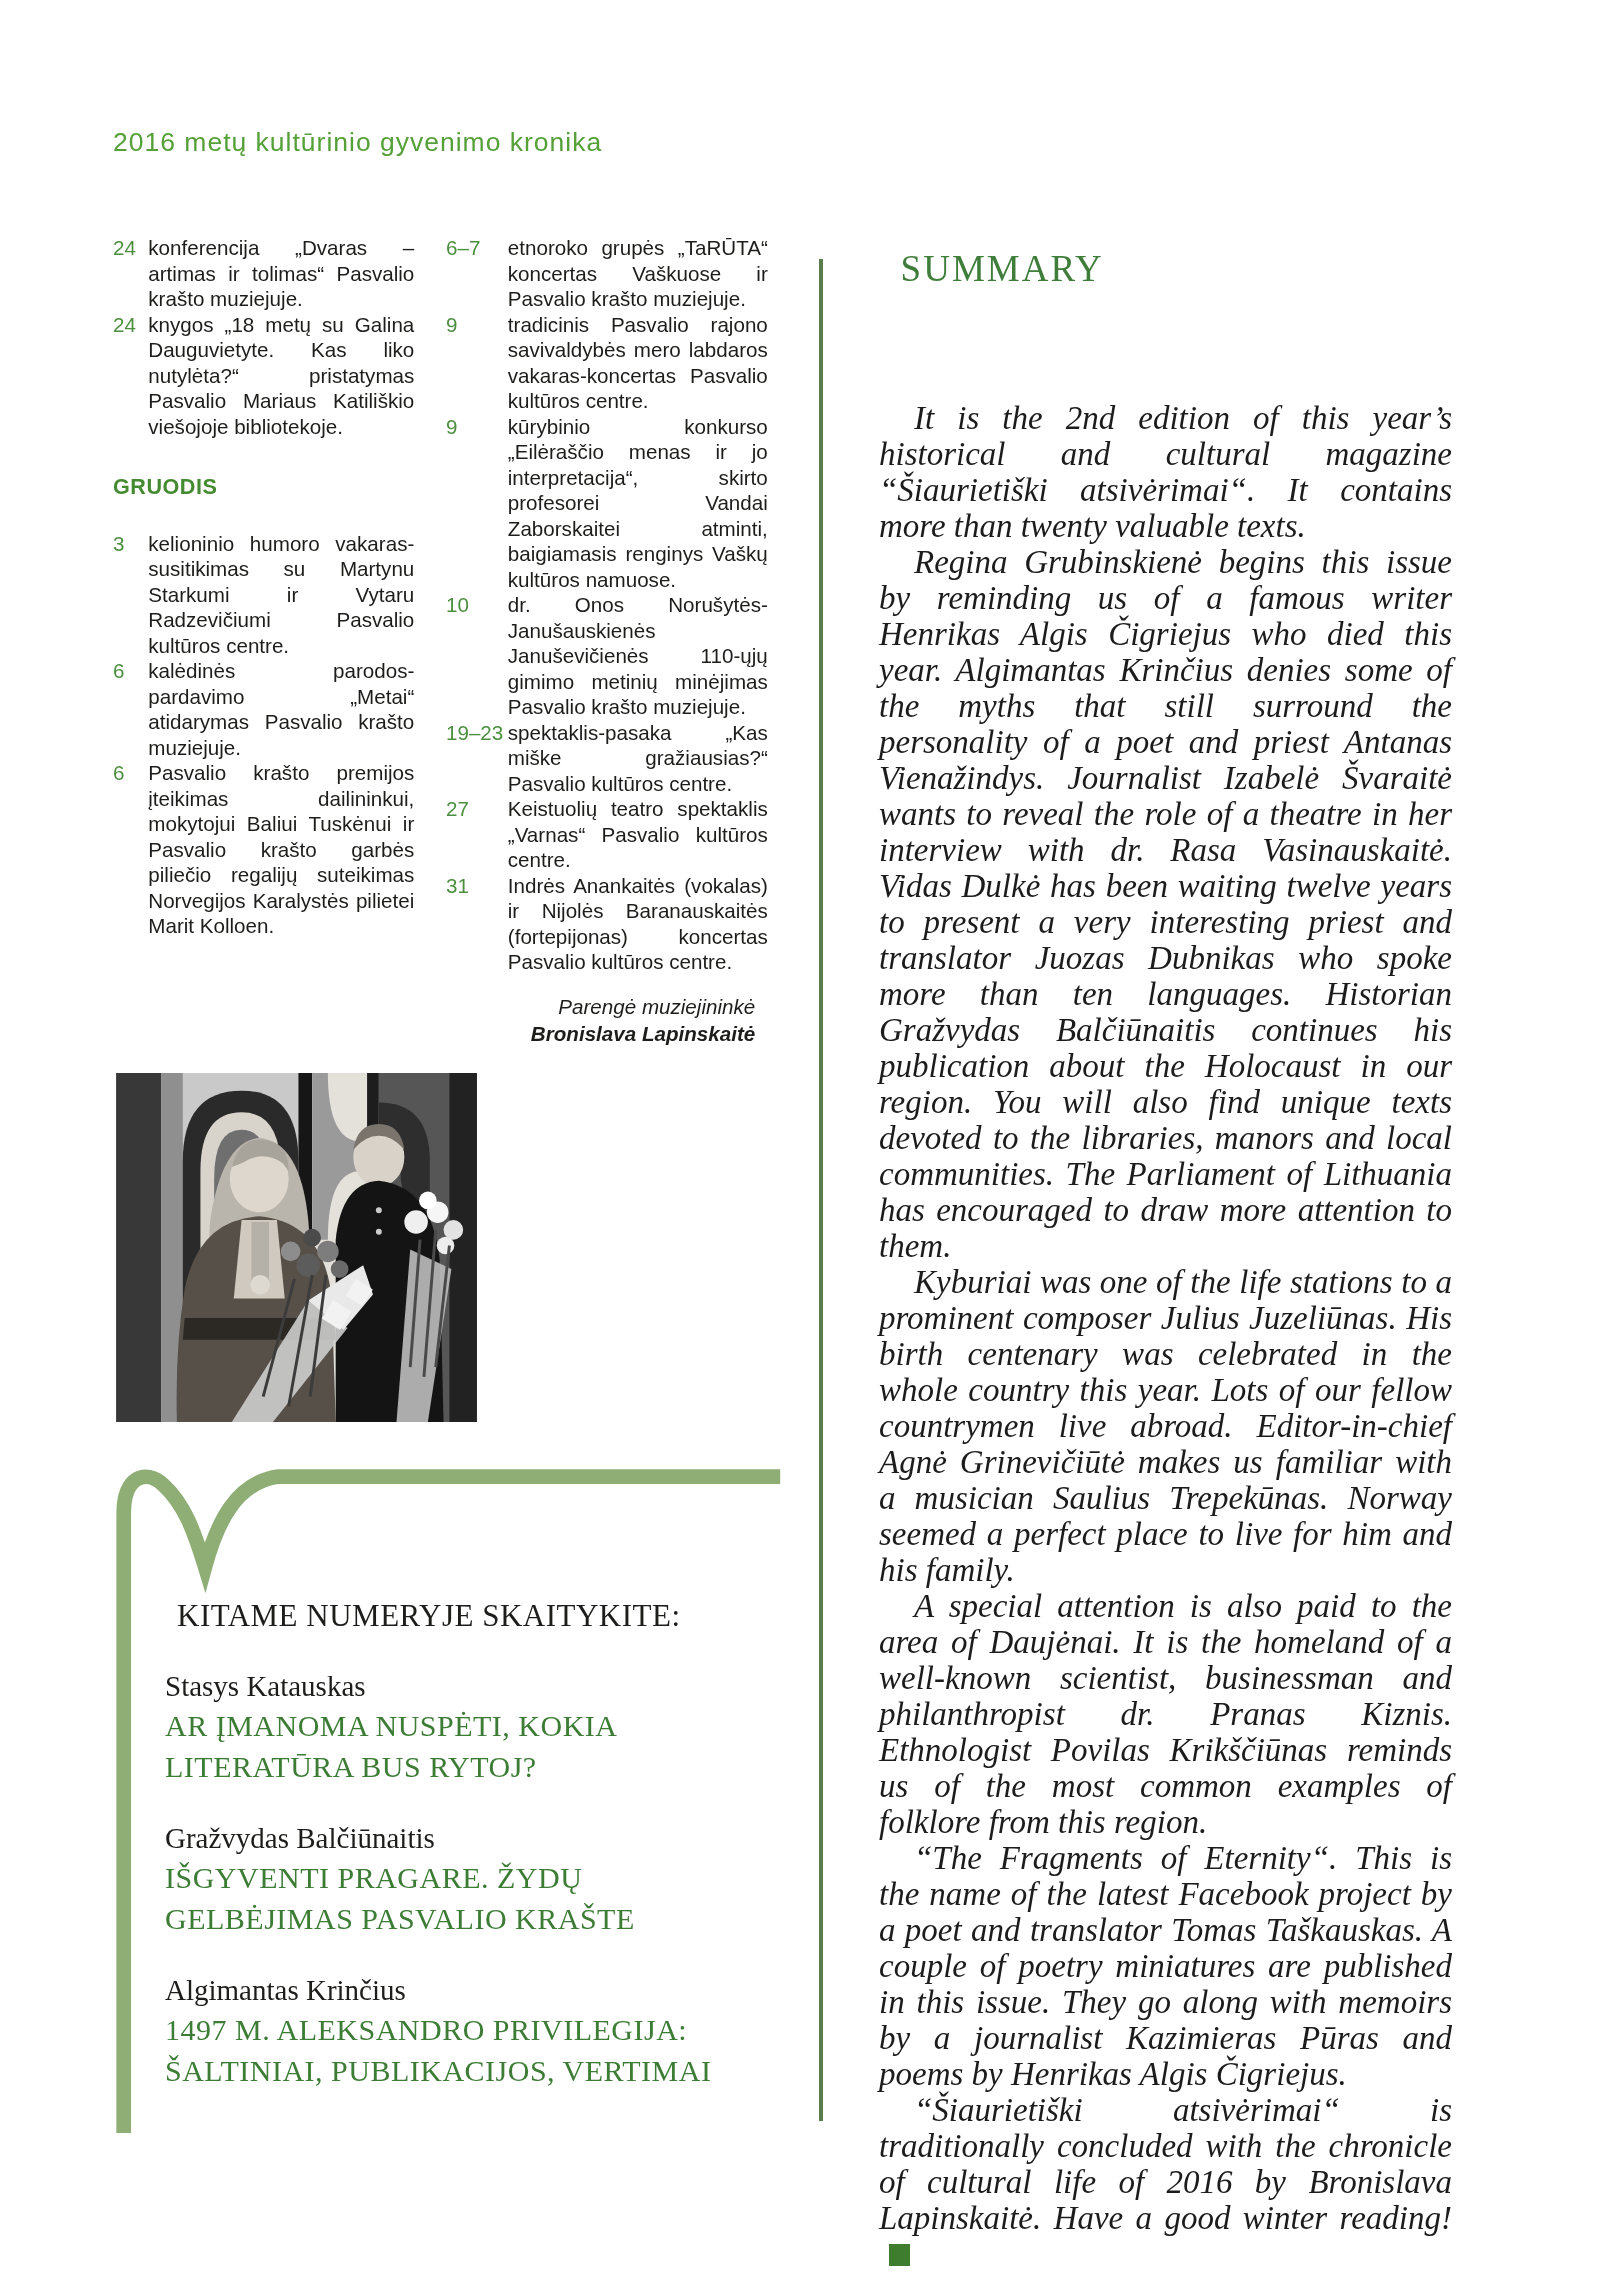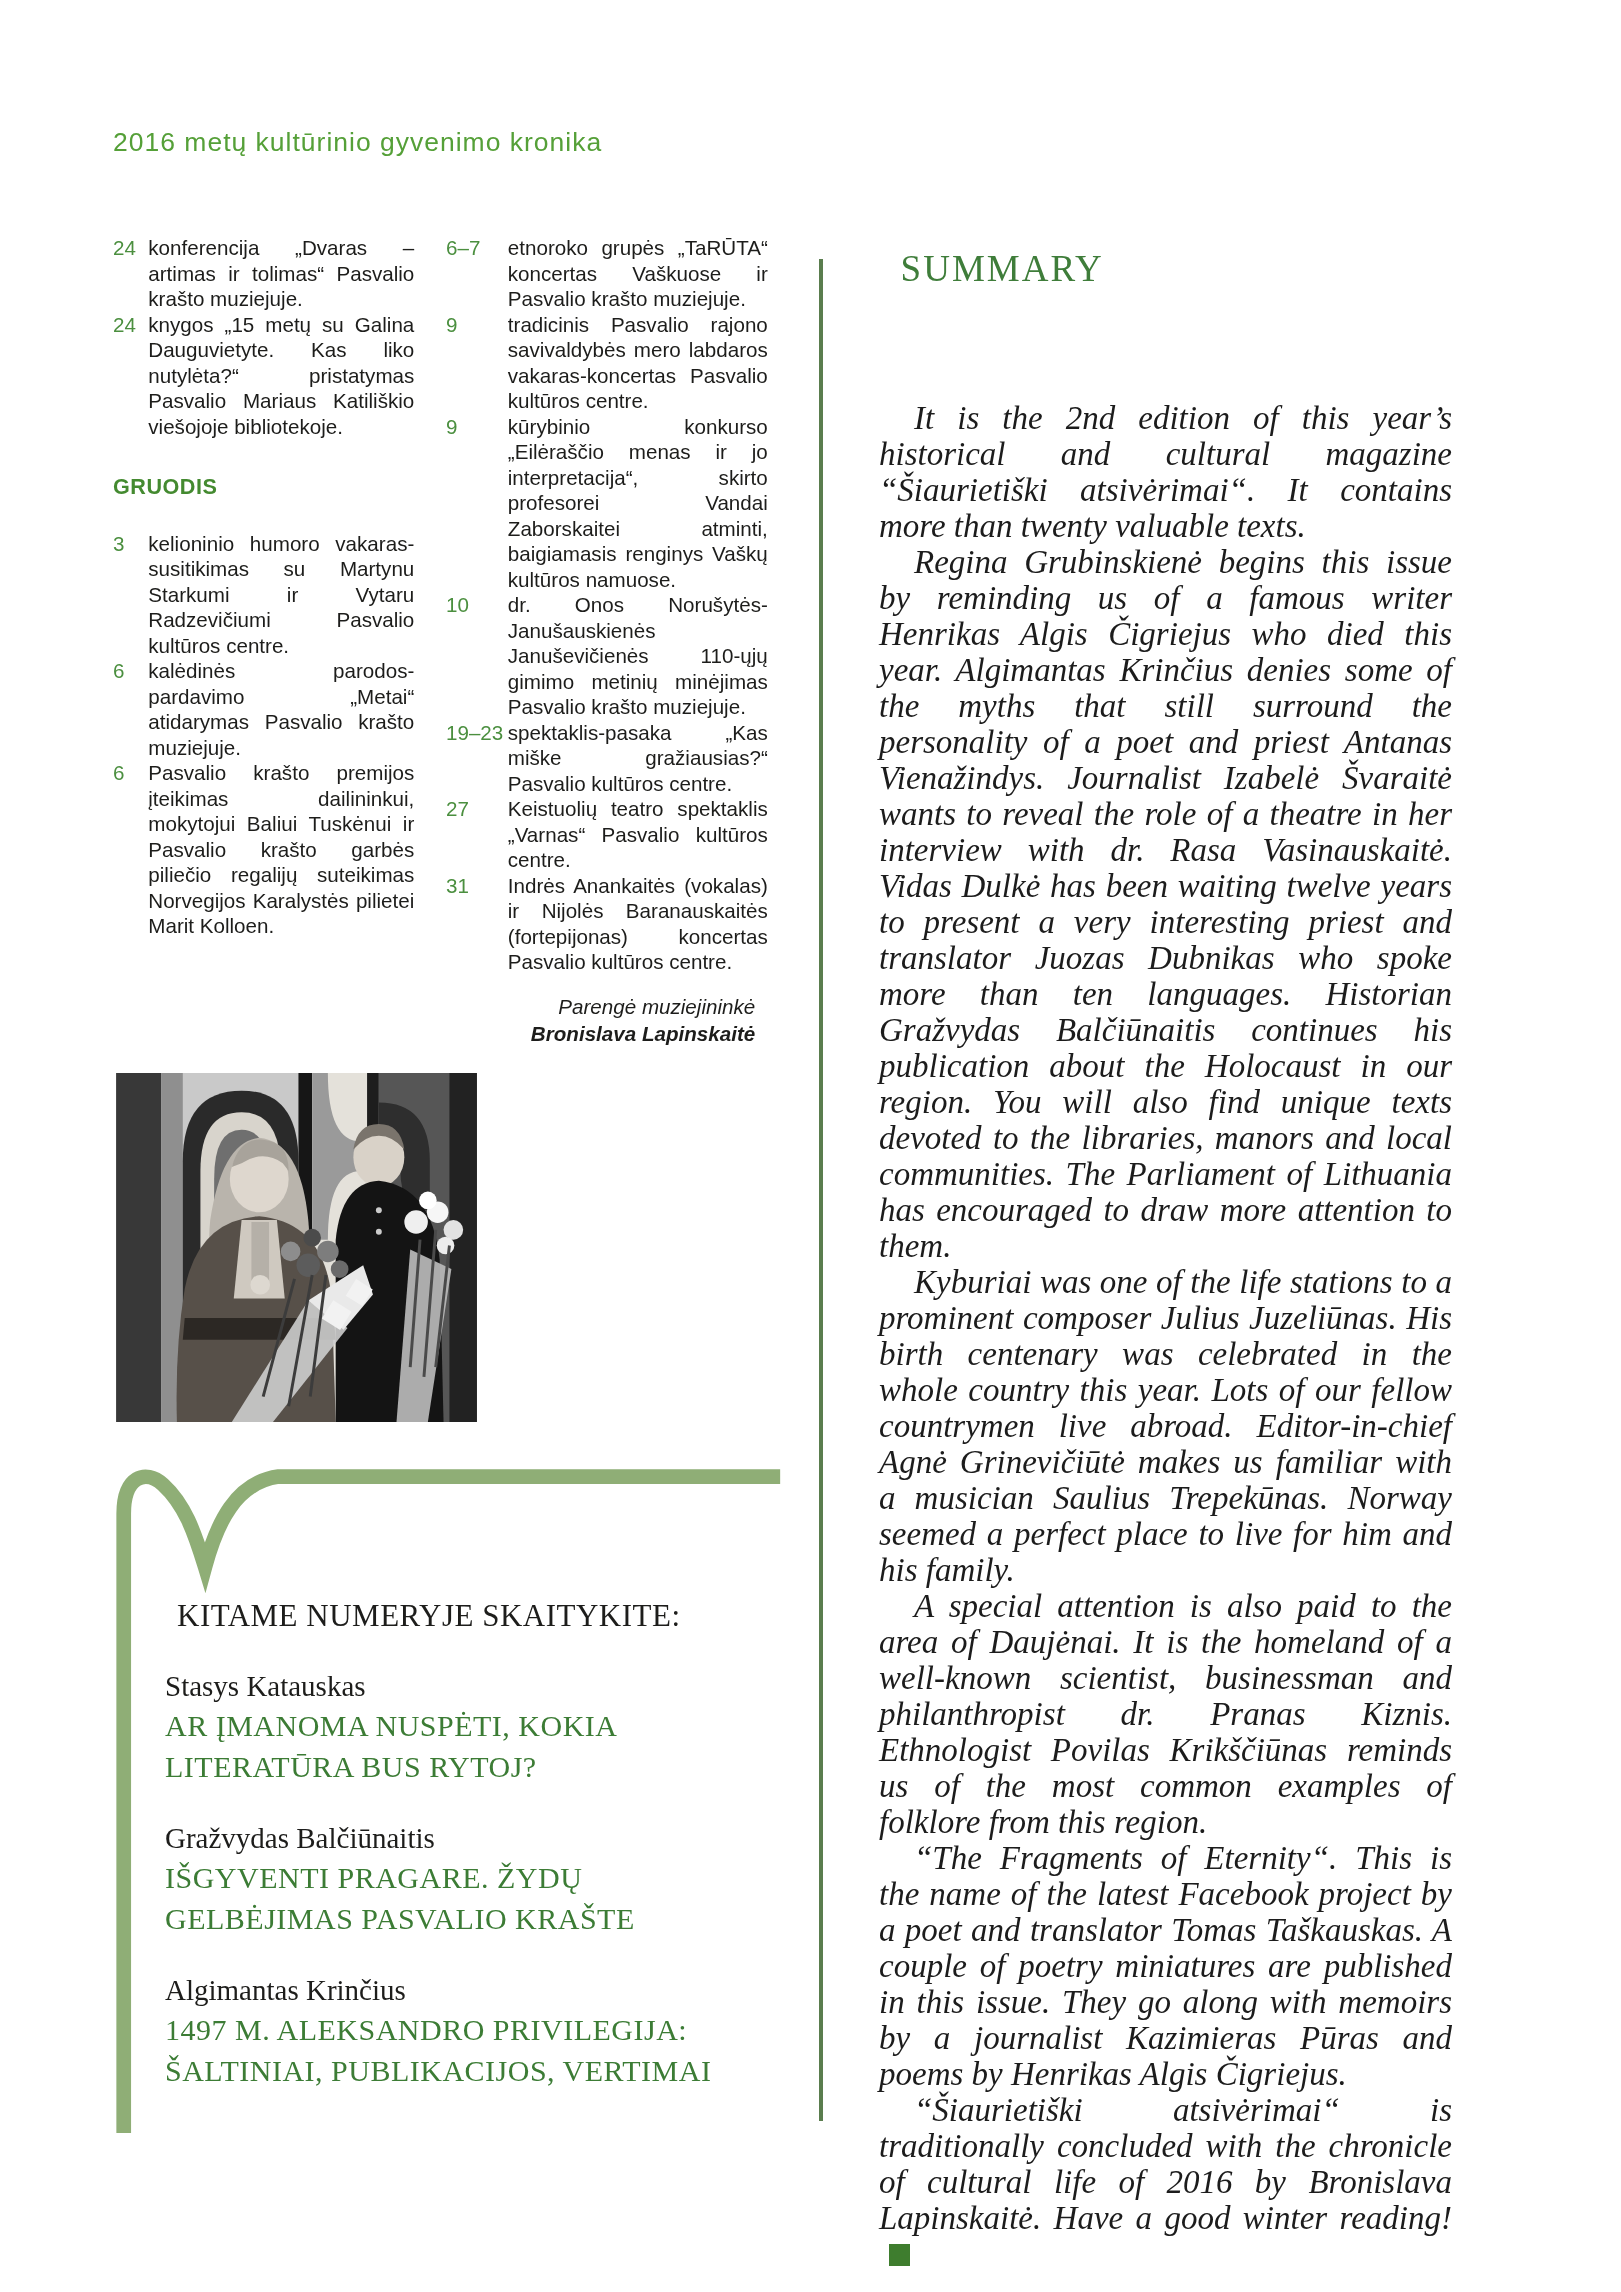--- a/index.html
+++ b/index.html
@@ -90,21 +90,21 @@
 
   <div class="runhead">2016 metų kultūrinio gyvenimo kronika</div>
 
   <div class="chron col1">
     <div class="entry">
       <span class="day">24</span>
       <span class="txt">konferencija „Dvaras – artimas ir tolimas“ Pasvalio krašto muziejuje.</span>
     </div>
     <div class="entry">
       <span class="day">24</span>
-      <span class="txt">knygos „15 metų su Galina Dauguvietyte. Kas liko nutylėta?“ pristatymas Pasvalio Mariaus Katiliškio viešojoje bibliotekoje.</span>
+      <span class="txt">knygos „18 metų su Galina Dauguvietyte. Kas liko nutylėta?“ pristatymas Pasvalio Mariaus Katiliškio viešojoje bibliotekoje.</span>
     </div>
     <div class="month">GRUODIS</div>
     <div class="entry">
       <span class="day">3</span>
       <span class="txt">kelioninio humoro vakaras-susitikimas su Martynu Starkumi ir Vytaru Radzevičiumi Pasvalio kultūros centre.</span>
     </div>
     <div class="entry">
       <span class="day">6</span>
       <span class="txt">kalėdinės parodos-pardavimo „Metai“ atidarymas Pasvalio krašto muziejuje.</span>
     </div>

